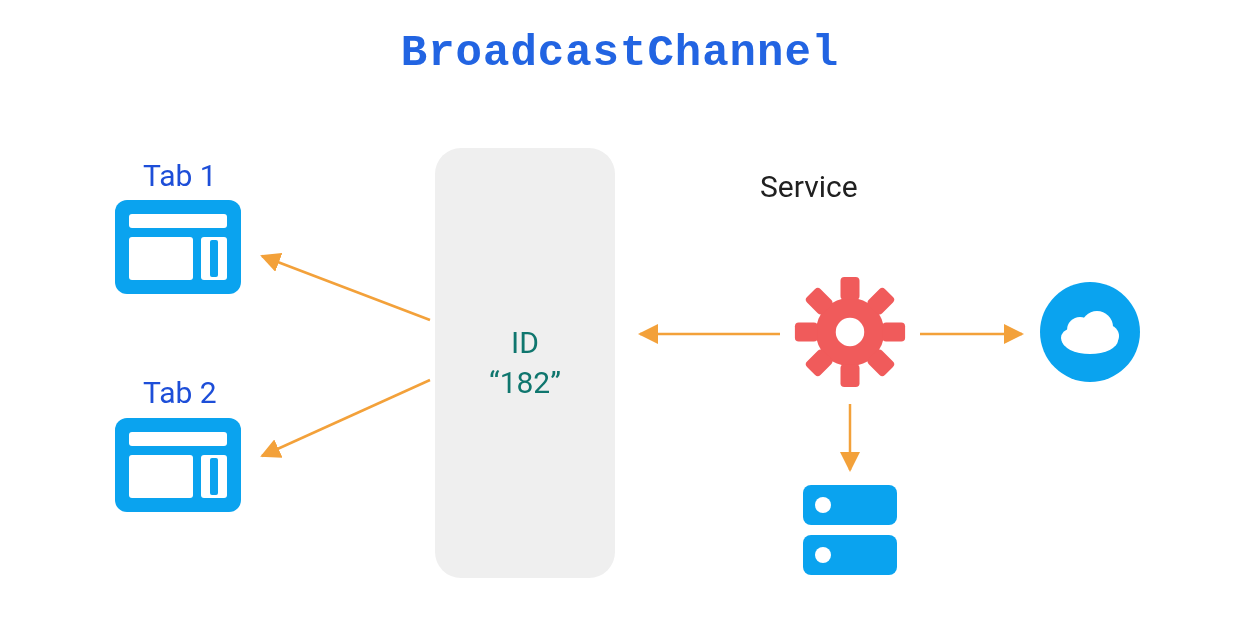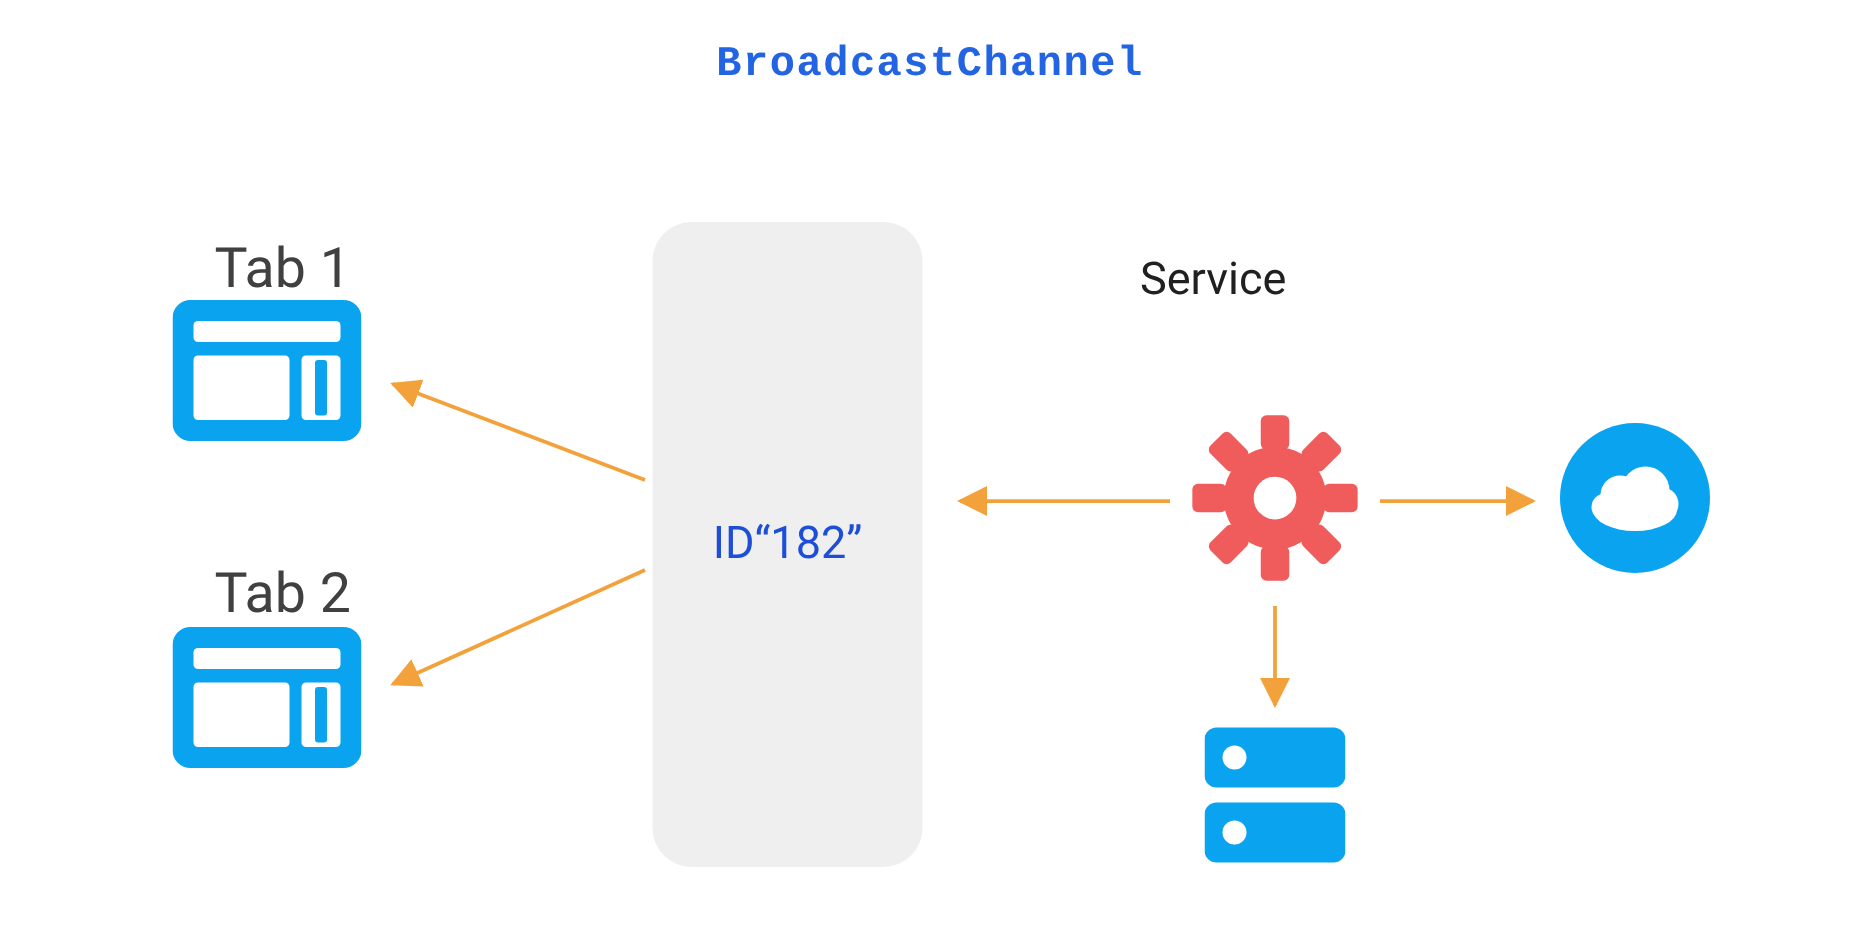--- a/index.html
+++ b/index.html
@@ -17,45 +17,45 @@
     height: 628px;
   }
   .title {
     position: absolute;
     top: 28px;
     left: 0;
     width: 100%;
     text-align: center;
     font-family: "Courier New", Courier, monospace;
     font-weight: 700;
-    font-size: 28px;
+    font-size: 44px;
     letter-spacing: 1px;
     color: #2264e2;
   }
   .channel-box {
     position: absolute;
     left: 435px;
     top: 148px;
     width: 180px;
     height: 430px;
     background: #efefef;
     border-radius: 26px;
     display: flex;
-    flex-direction: row;
+    flex-direction: column;
     align-items: center;
     justify-content: center;
-    color: #1d4ed8;
+    color: #0f766e;
     font-size: 30px;
     line-height: 1.35;
     font-weight: 400;
   }
   .tab-label {
     position: absolute;
-    font-size: 37px;
-    color: #404040;
+    font-size: 30px;
+    color: #1d4ed8;
     font-weight: 400;
   }
   .sw-label {
     position: absolute;
     left: 760px;
     top: 168px;
     width: 180px;
     font-size: 30px;
     color: #202020;
     line-height: 1.25;

